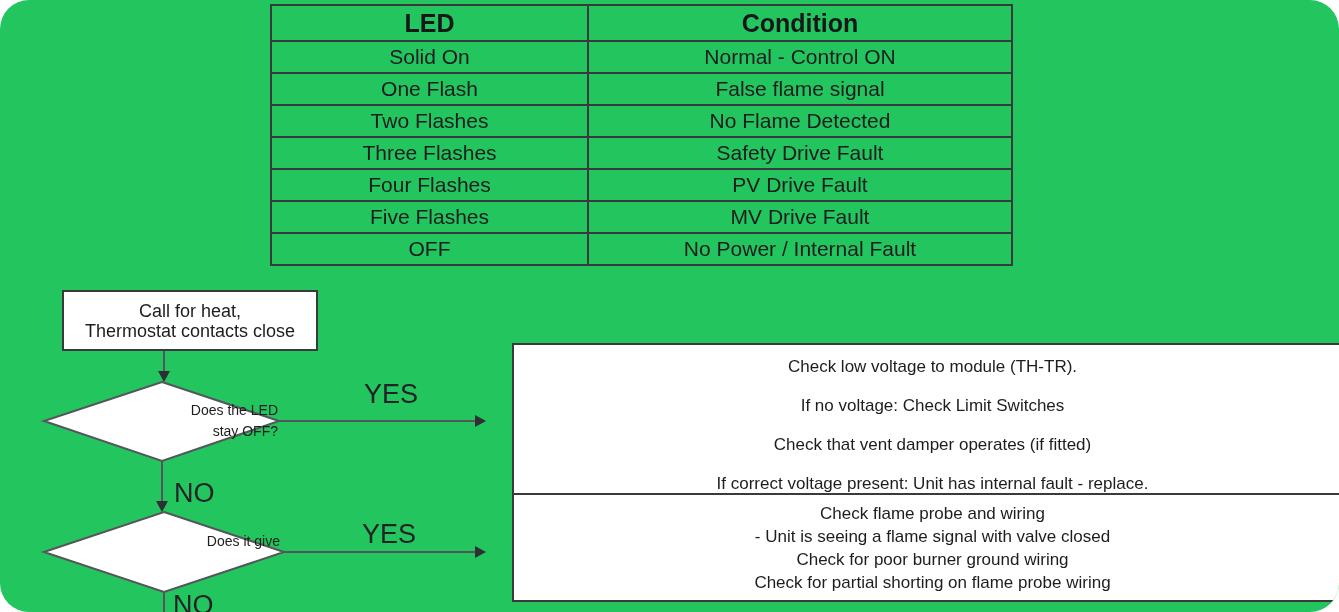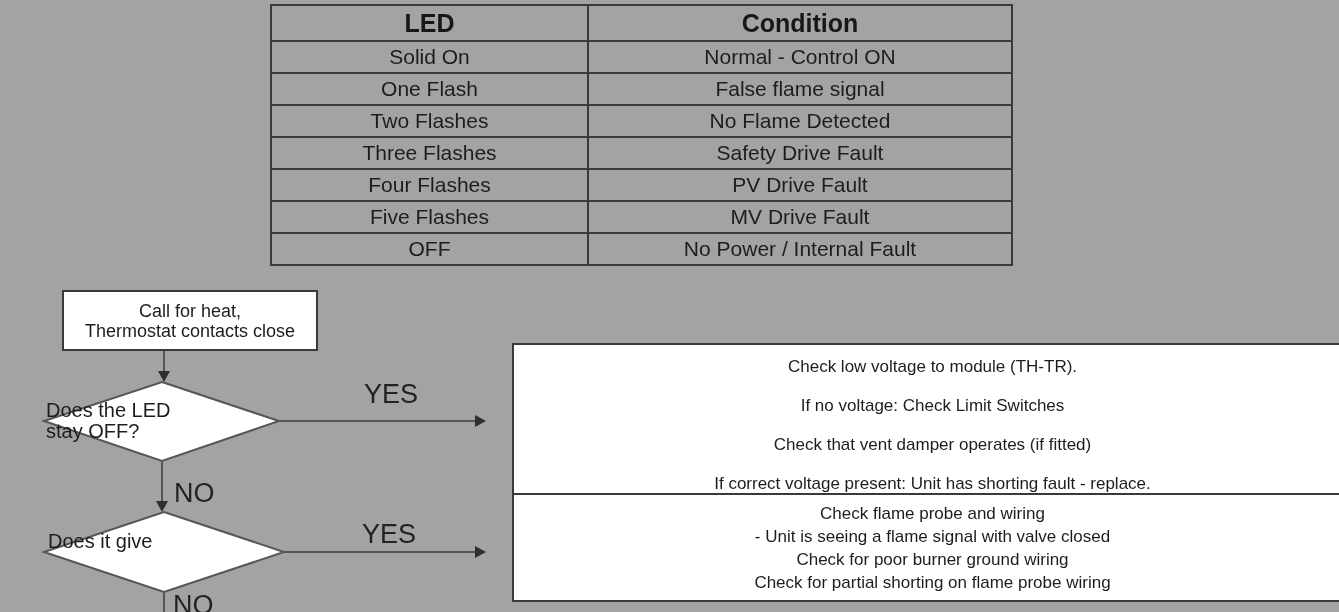--- a/index.html
+++ b/index.html
@@ -3,22 +3,23 @@
 <meta charset="utf-8">
 <style>
   * { margin: 0; padding: 0; box-sizing: border-box; }
   html, body { background: #ffffff; }
   body { font-family: "Liberation Sans", sans-serif; color: #1d1d1f; }
 
   .page {
     position: relative;
     width: 1339px;
     height: 612px;
-    background: #a3a3a3;
+    background: #22c55e;
     overflow: hidden;
+    border-radius: 29px;
   }
 
   
   table.led-table {
     position: absolute;
     left: 270px;
     top: 4px;
     width: 741px;
     border-collapse: collapse;
     table-layout: fixed;
@@ -91,22 +92,22 @@
     left: 486px;
     width: 841px;
     font-size: 17px;
     line-height: 23px;
   }
   .action-box-1 { top: 343px; height: 164px; gap: 16px; }
   .action-box-2 { top: 493px; height: 109px; }
 
   .diamond-text {
     position: absolute;
-    text-align: left;
-    font-size: 20px;
+    text-align: right;
+    font-size: 14px;
     line-height: 21px;
   }
   .diamond-text-1 { left: 46px; top: 400px; width: 232px; }
   .diamond-text-2 { left: 48px; top: 531px; width: 232px; }
 
   .branch-label {
     position: absolute;
     font-size: 27px;
     line-height: 27px;
     color: #232327;
@@ -195,21 +196,21 @@
     <div>stay OFF?</div>
   </div>
 
   <div class="branch-label yes-1">YES</div>
   <div class="branch-label no-1">NO</div>
 
   <div class="node action-box action-box-1">
     <div>Check low voltage to module (TH-TR).</div>
     <div>If no voltage: Check Limit Switches</div>
     <div>Check that vent damper operates (if fitted)</div>
-    <div>If correct voltage present: Unit has shorting fault - replace.</div>
+    <div>If correct voltage present: Unit has internal fault - replace.</div>
   </div>
 
   <div class="diamond-text diamond-text-2">
     <div>Does it give</div>
   </div>
 
   <div class="branch-label yes-2">YES</div>
   <div class="branch-label no-2">NO</div>
 
   <div class="node action-box action-box-2">

